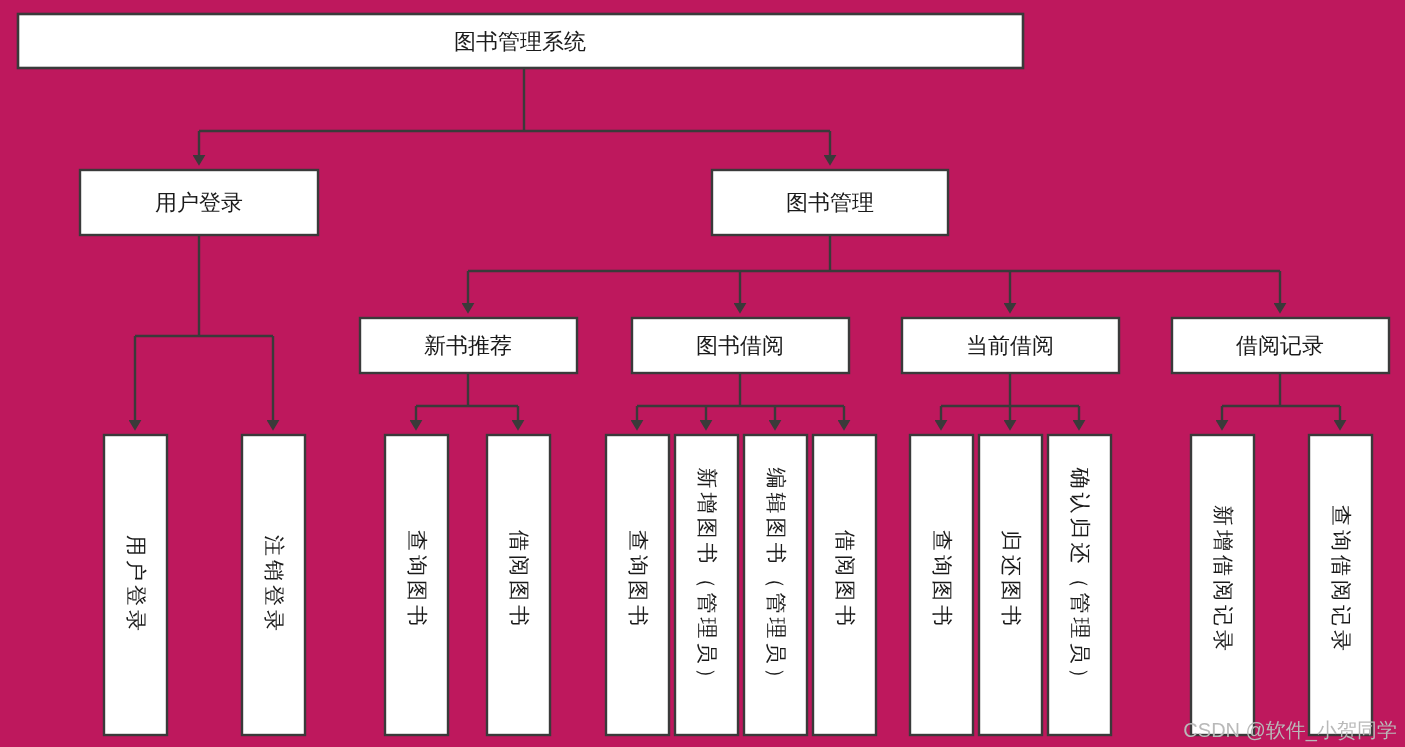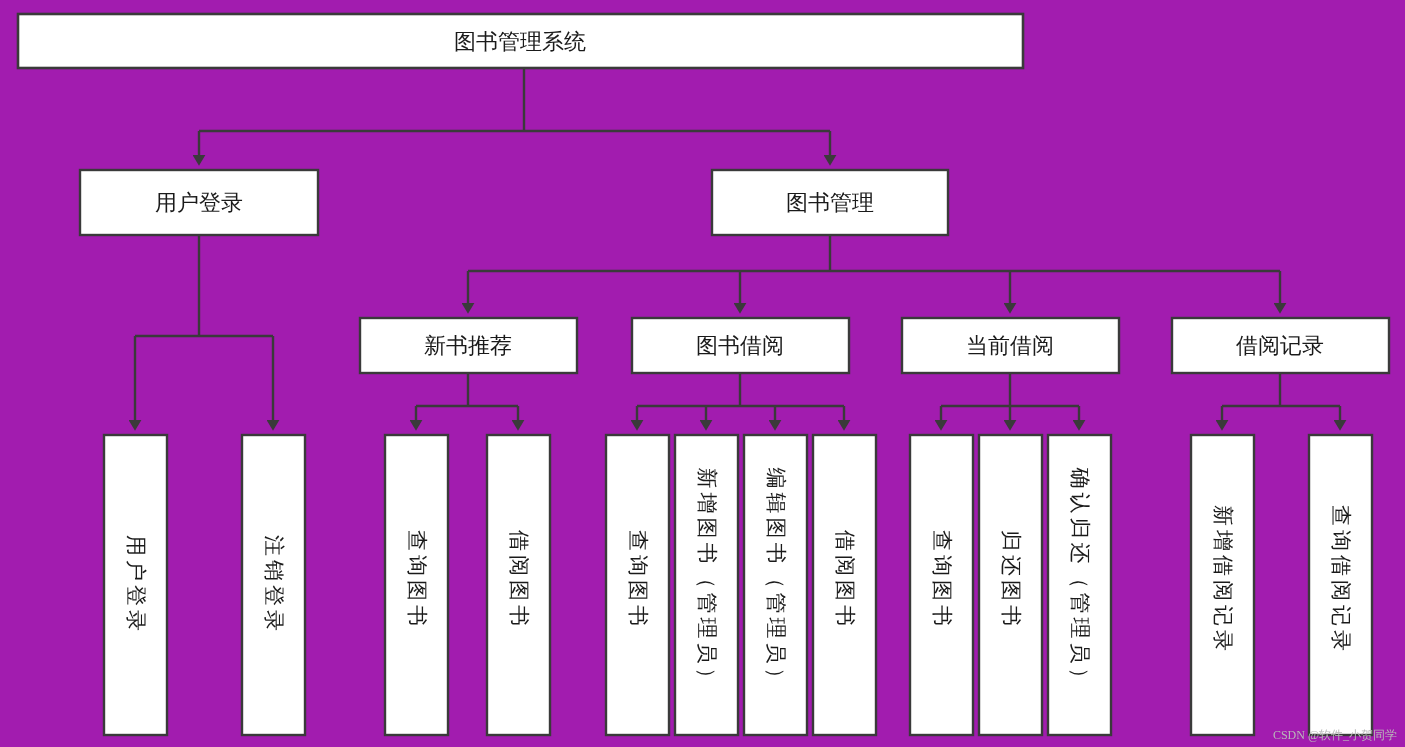--- a/index.html
+++ b/index.html
@@ -10,21 +10,21 @@
   body {
     width: 1405px;
     height: 747px;
     font-family: "Liberation Sans", "DejaVu Sans", sans-serif;
     overflow: hidden;
   }
   #diagram-root {
     position: relative;
     width: 1405px;
     height: 747px;
-    background: #a21caf;
+    background: #be185d;
   }
   svg#tree-svg {
     position: absolute;
     left: 0;
     top: 0;
     width: 1405px;
     height: 747px;
     display: block;
   }
   .node-box {
@@ -53,22 +53,22 @@
     dominant-baseline: middle;
   }
   .node-label.vertical-label {
     font-size: 21px;
     letter-spacing: 4px;
   }
   .watermark {
     position: absolute;
     right: 8px;
     bottom: 3px;
-    font-family: Liberation Serif, serif;
-    font-size: 12px;
+    font-family: Liberation Sans, sans-serif;
+    font-size: 20px;
     color: #b9b9b9;
     white-space: nowrap;
     user-select: none;
     pointer-events: none;
   }
 </style>
 </head>
 <body>
 
 <div id="diagram-root">

